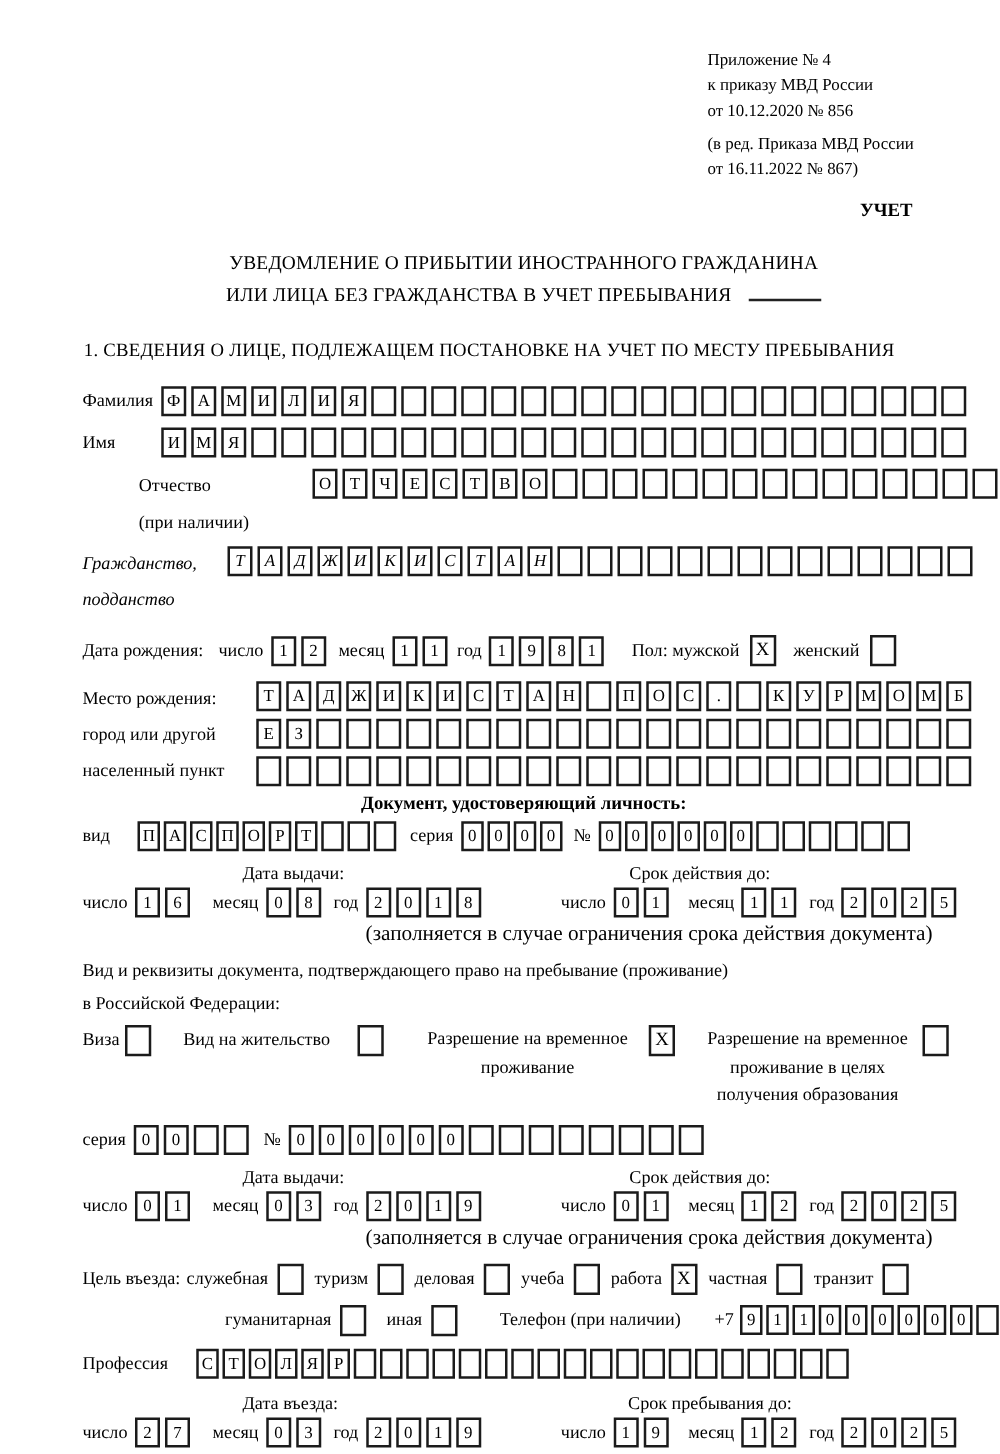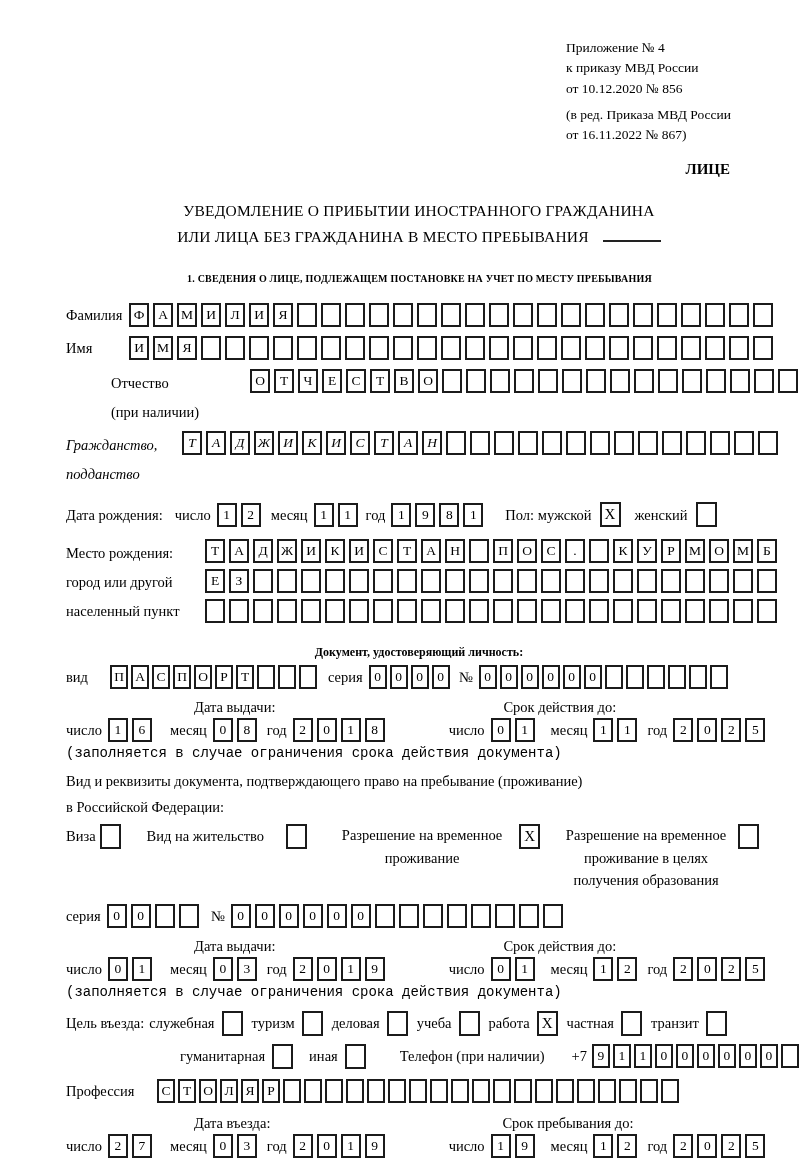--- a/index.html
+++ b/index.html
@@ -4,39 +4,39 @@
 <style>
   html,body{margin:0;padding:0;background:#fff;}
   body{width:800px;height:1163px;font-family:"Liberation Serif",serif;color:#000;font-size:14.5px;overflow:hidden;}
   .page{box-sizing:border-box;width:800px;height:1163px;padding:0 28px 0 66px;position:relative;}
   
   .hdr{margin:38px 10px 0 0;margin-left:auto;width:196px;font-size:13.5px;line-height:1.5;}
   .hdr2{margin-top:6px;}
   .forma{margin:16px 42px 0 0;text-align:right;font-weight:bold;font-size:15px;}
   .title{margin-top:20px;text-align:center;font-weight:normal;font-size:15.5px;line-height:1.65;letter-spacing:.2px;}
   .uline{display:inline-block;width:58px;border-bottom:2px solid #222;margin-left:14px;vertical-align:baseline;}
-  .sec{margin-top:24px;font-weight:bold;font-size:10px;letter-spacing:.2px;margin-left:1px;text-align:center;}
+  .sec{margin-top:24px;font-weight:normal;font-size:15px;letter-spacing:.2px;margin-left:1px;}
   
   .cells{display:inline-flex;flex-wrap:nowrap;}
   .cell{box-sizing:border-box;flex:0 0 auto;width:20px;height:24px;border:2px solid #1b1b1b;margin-right:4px;display:inline-flex;align-items:center;justify-content:center;font-size:13.5px;background:#fff;}
   .tight .cell{width:18px;margin-right:3px;}
   .cb .cell{width:21px;height:25px;font-size:15px;}
   
   .frow{display:flex;align-items:flex-start;}
   .lbl{flex:0 0 auto;line-height:24px;}
   .w63{width:63px;}
   .w116{width:116px;}
   .w137{width:139px;}
   .w90{width:91px;}
   .mllbl{line-height:29px;}
   .rowstack .cells{margin-bottom:6px;display:flex;}
-  .center-b{font-weight:bold;text-align:center;margin-top:16px;font-size:12px;}
+  .center-b{font-weight:bold;text-align:center;margin-top:0;font-size:15px;}
   .dlab{line-height:24px;margin-right:6px;}
   .two-titles{display:flex;margin-top:10px;}
-  .note{font-size:14px;padding-right:26px;margin-top:3px;font-family:Liberation Mono, monospace;}
+  .note{font-size:17px;text-align:right;padding-right:26px;margin-top:3px;}
   .drow{display:flex;align-items:center;margin-top:3px;}
   .opts{display:flex;align-items:flex-start;margin-top:8px;}
   .optlab{line-height:25px;}
   .ctr{display:inline-block;text-align:center;line-height:1.55;}
   .goal{display:flex;align-items:center;gap:5px;white-space:nowrap;}
   .chk{margin-left:2px;}
 </style>
 </head>
 <body>
 
@@ -44,25 +44,25 @@
 
   <div class="hdr">
     <div>Приложение № 4</div>
     <div>к приказу МВД России</div>
     <div>от 10.12.2020 № 856</div>
     <div class="hdr2">
       <div>(в ред. Приказа МВД России</div>
       <div>от 16.11.2022 № 867)</div>
     </div>
   </div>
-  <div class="forma">ЛИЦЕ</div>
+  <div class="forma">УЧЕТ</div>
 
   <div class="title">
     <div>УВЕДОМЛЕНИЕ О ПРИБЫТИИ ИНОСТРАННОГО ГРАЖДАНИНА</div>
-    <div><span>ИЛИ ЛИЦА БЕЗ ГРАЖДАНИНА В МЕСТО ПРЕБЫВАНИЯ</span><span class="uline"></span></div>
+    <div><span>ИЛИ ЛИЦА БЕЗ ГРАЖДАНСТВА В УЧЕТ ПРЕБЫВАНИЯ</span><span class="uline"></span></div>
   </div>
 
   <div class="sec">1. СВЕДЕНИЯ О ЛИЦЕ, ПОДЛЕЖАЩЕМ ПОСТАНОВКЕ НА УЧЕТ ПО МЕСТУ ПРЕБЫВАНИЯ</div>
 
   <div class="frow" style="margin-top:19px;">
     <span class="lbl w63">Фамилия</span>
     <span class="cells">
         <span class="cell">Ф</span>
         <span class="cell">А</span>
         <span class="cell">М</span>

